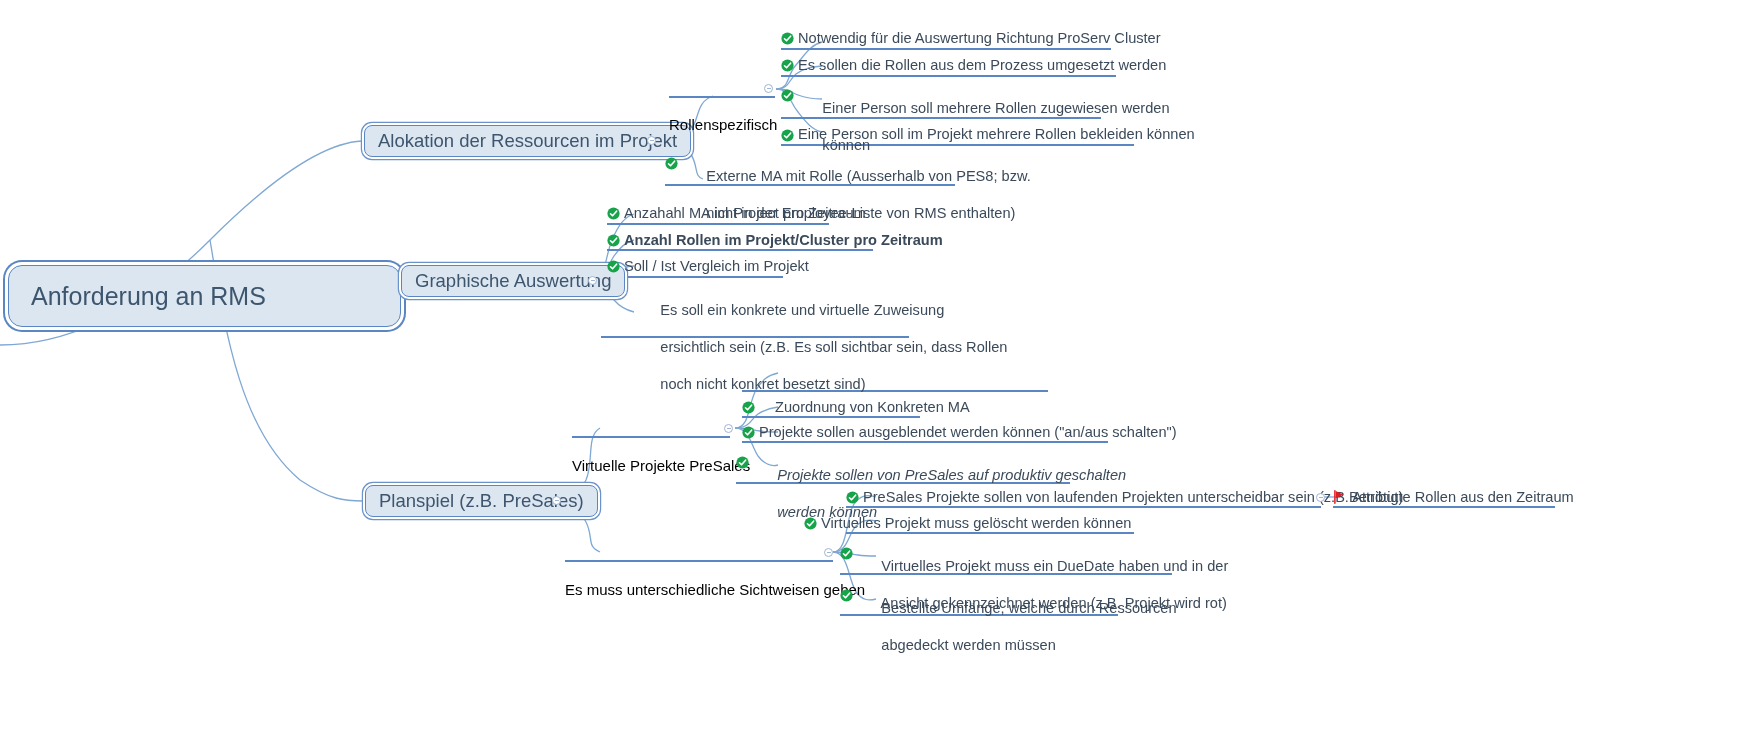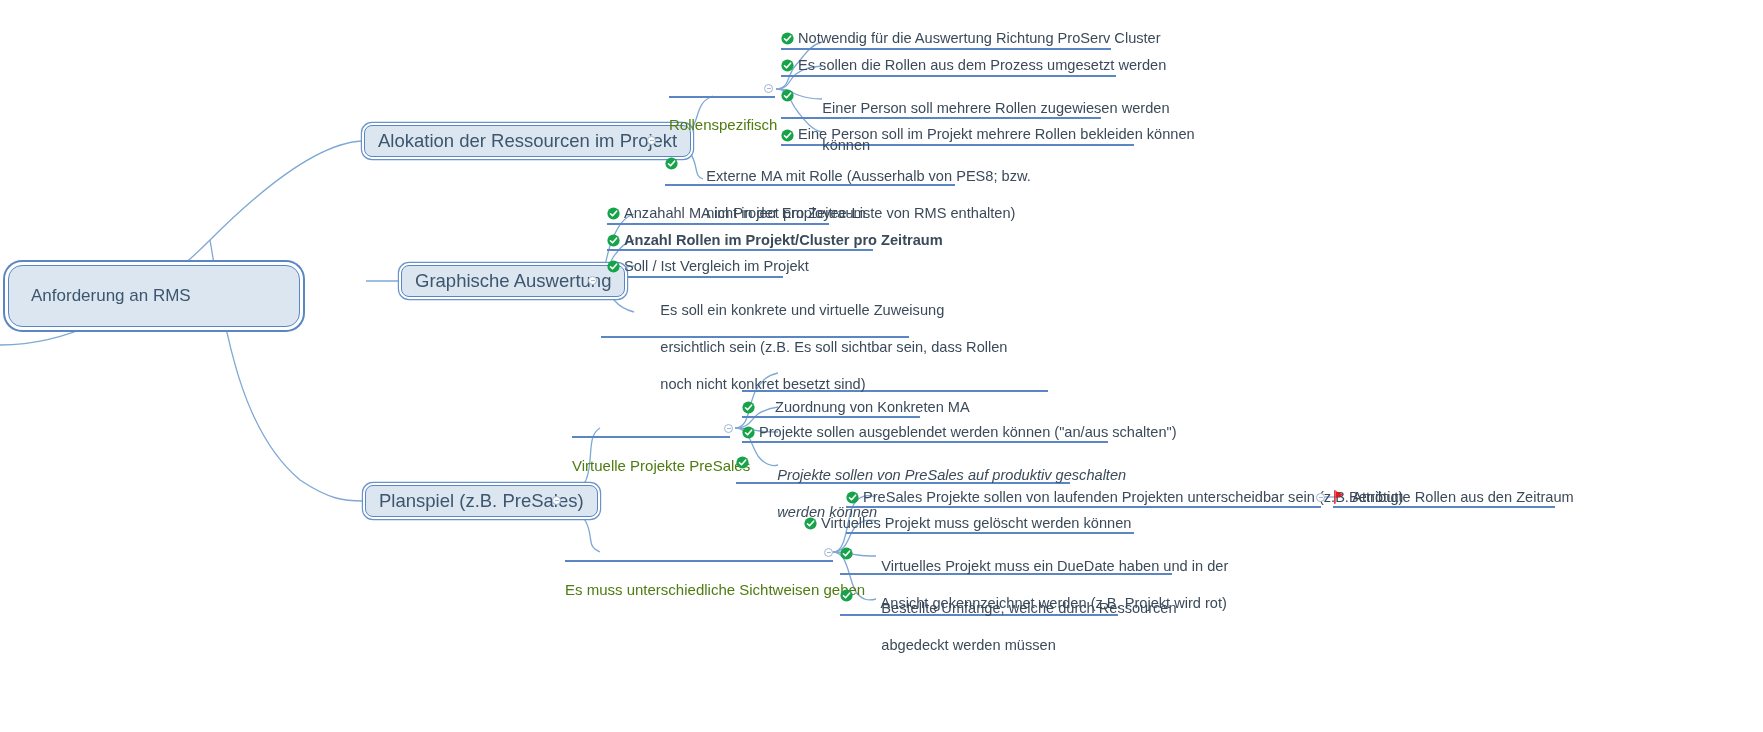--- a/index.html
+++ b/index.html
@@ -17,39 +17,39 @@
     background:#dce6f1;
     border:1.5px solid #5b86c4;
     border-radius:9px;
     box-shadow:0 0 0 2.5px #ffffff, 0 0 0 4px #5b86c4;
     display:flex;align-items:center;justify-content:center;
     color:#3d566e;
     white-space:nowrap;
     box-sizing:border-box;
   }
   .root{
-    left:8px;top:265px;width:292px;height:62px;
-    font-size:17px;border-radius:14px;
+    left:8px;top:265px;width:393px;height:62px;
+    font-size:25px;border-radius:14px;
     box-shadow:0 0 0 3px #ffffff, 0 0 0 5px #5b86c4;
     justify-content:flex-start;padding-left:22px;
   }
   .branch{
     height:32px;font-size:18.5px;padding:0 13px;border-radius:8px;
     box-shadow:0 0 0 2px #ffffff, 0 0 0 3.2px #6a93c9;
   }
   #branch-0{left:364px;top:125px;}
   #branch-1{left:401px;top:265px;}
   #branch-2{left:365px;top:485px;}
 
   
   .topic{
     position:absolute;
     font-size:15px;
     line-height:19px;
-    color:#4d7c0f;
+    color:#000000;
     white-space:pre;
   }
   .topic .txt{display:block;}
   .topic.sub{font-size:15px;}
 
   
   .ul{
     position:absolute;
     height:1.6px;
     background:#5b86c4;

